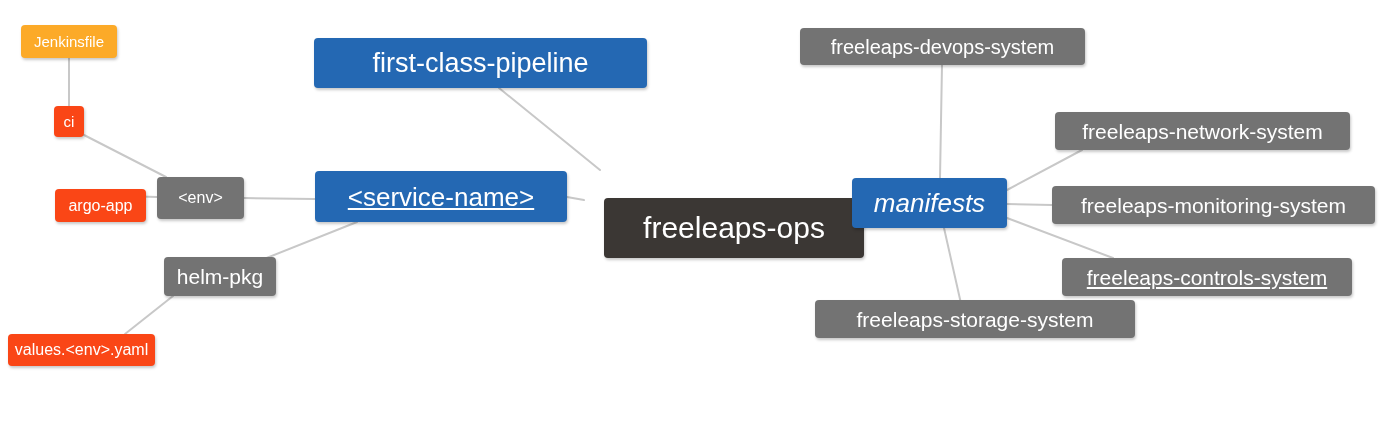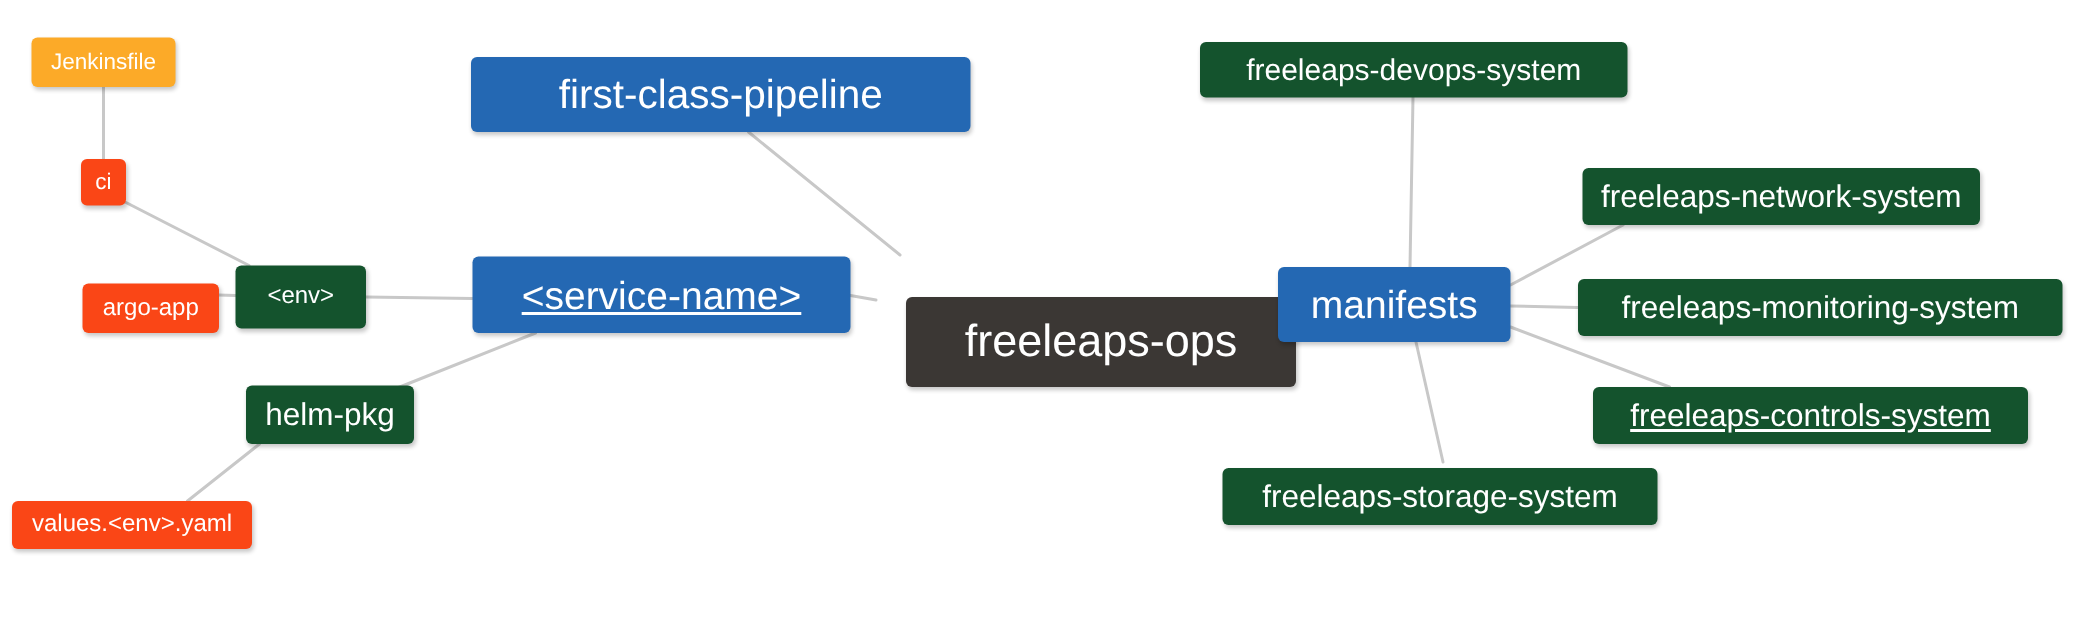--- a/index.html
+++ b/index.html
@@ -36,21 +36,21 @@
     border-radius: 4px;
     white-space: nowrap;
     line-height: 1;
     text-align: center;
     box-shadow: 1px 2px 3px rgba(0,0,0,0.22);
     cursor: pointer;
     user-select: none;
   }
   .node-root    { background: #3b3734; }
   .node-blue    { background: #2468b3; }
-  .node-green   { background: #14532d; }
+  .node-green   { background: #737373; }
   .node-red     { background: #fa4616; }
   .node-orange  { background: #fcaa28; }
 </style>
 </head>
 <body>
 
 <div id="canvas">
   <svg id="edge-layer" viewBox="0 0 1390 421" xmlns="http://www.w3.org/2000/svg">
       <line x1="499" y1="88" x2="600" y2="170" stroke="#c8c8c8" stroke-width="2" stroke-linecap="round"></line>
       <line x1="567" y1="197" x2="584" y2="200" stroke="#c8c8c8" stroke-width="2" stroke-linecap="round"></line>
@@ -64,26 +64,26 @@
       <line x1="940" y1="178" x2="942" y2="65" stroke="#c8c8c8" stroke-width="2" stroke-linecap="round"></line>
       <line x1="1007" y1="190" x2="1082" y2="150" stroke="#c8c8c8" stroke-width="2" stroke-linecap="round"></line>
       <line x1="1007" y1="204" x2="1052" y2="205" stroke="#c8c8c8" stroke-width="2" stroke-linecap="round"></line>
       <line x1="1007" y1="218" x2="1113" y2="258" stroke="#c8c8c8" stroke-width="2" stroke-linecap="round"></line>
       <line x1="944" y1="228" x2="962" y2="308" stroke="#c8c8c8" stroke-width="2" stroke-linecap="round"></line>
     </svg>
   <div id="node-layer">
       <div class="node node-root" style="left: 604px; top: 170px; width: 260px; height: 60px; font-size: 30px; margin-top: 28px;">freeleaps-ops</div>
       <div class="node node-blue" style="left: 315px; top: 171px; width: 252px; height: 51px; font-size: 26px; text-decoration: underline;">&lt;service-name&gt;</div>
       <div class="node node-blue" style="left: 314px; top: 38px; width: 333px; height: 50px; font-size: 27px;">first-class-pipeline</div>
-      <div class="node node-blue" style="left: 852px; top: 178px; width: 155px; height: 50px; font-size: 26px;">manifests</div>
+      <div class="node node-blue" style="left: 852px; top: 178px; width: 155px; height: 50px; font-size: 26px; font-style: italic;">manifests</div>
       <div class="node node-green" style="left: 157px; top: 177px; width: 87px; height: 42px; font-size: 16px;">&lt;env&gt;</div>
       <div class="node node-green" style="left: 152px; top: 257px; width: 112px; height: 39px; font-size: 21px; margin-left: 12px;">helm-pkg</div>
       <div class="node node-red" style="left: 54px; top: 106px; width: 30px; height: 31px; font-size: 15px;">ci</div>
       <div class="node node-red" style="left: 32px; top: 189px; width: 91px; height: 33px; font-size: 16px; margin-left: 23px;">argo-app</div>
-      <div class="node node-red" style="left: 8px; top: 334px; width: 160px; height: 32px; font-size: 16px;">values.&lt;env&gt;.yaml</div>
+      <div class="node node-red" style="left: 8px; top: 334px; width: 147px; height: 32px; font-size: 16px;">values.&lt;env&gt;.yaml</div>
       <div class="node node-orange" style="left: 21px; top: 25px; width: 96px; height: 33px; font-size: 15px;">Jenkinsfile</div>
       <div class="node node-green" style="left: 800px; top: 28px; width: 285px; height: 37px; font-size: 20px;">freeleaps-devops-system</div>
-      <div class="node node-green" style="left: 1055px; top: 112px; width: 265px; height: 38px; font-size: 21px;">freeleaps-network-system</div>
+      <div class="node node-green" style="left: 1055px; top: 112px; width: 295px; height: 38px; font-size: 21px;">freeleaps-network-system</div>
       <div class="node node-green" style="left: 1052px; top: 186px; width: 323px; height: 38px; font-size: 21px; text-align: right;">freeleaps-monitoring-system</div>
       <div class="node node-green" style="left: 1062px; top: 258px; width: 290px; height: 38px; font-size: 21px; text-decoration: underline;">freeleaps-controls-system</div>
-      <div class="node node-green" style="left: 815px; top: 312px; width: 290px; height: 38px; font-size: 21px;">freeleaps-storage-system</div>
+      <div class="node node-green" style="left: 815px; top: 300px; width: 320px; height: 38px; font-size: 21px;">freeleaps-storage-system</div>
     </div>
 </div>
 
 </body></html>

